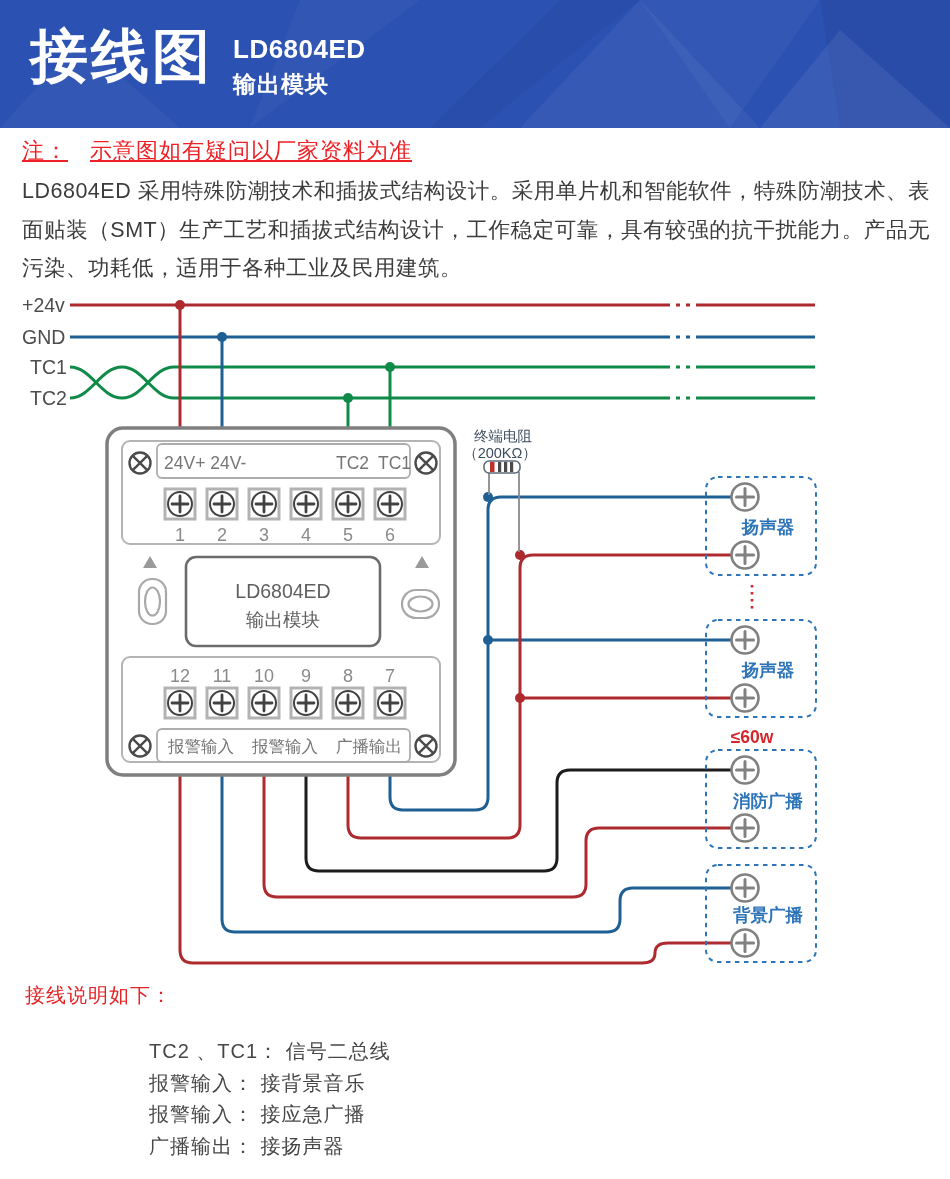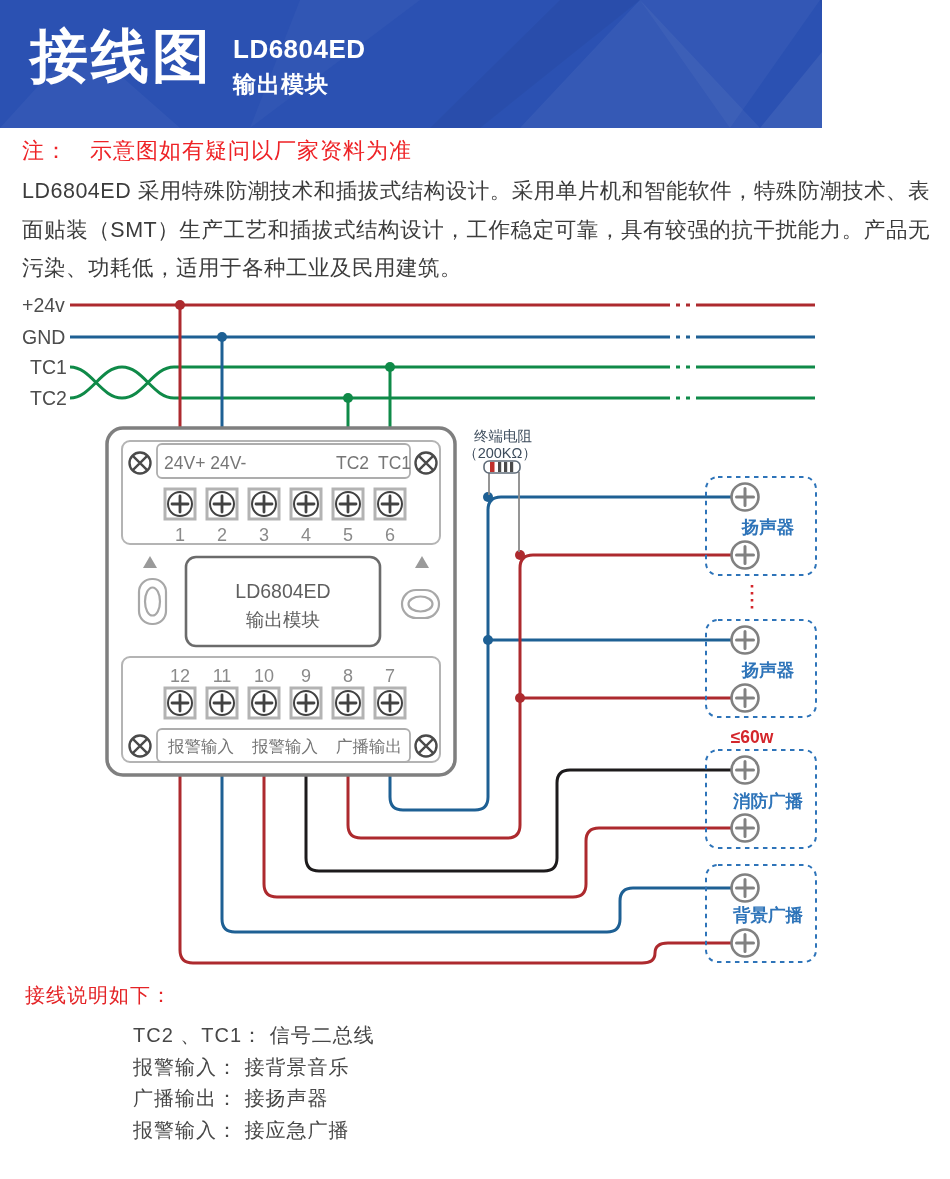--- a/index.html
+++ b/index.html
@@ -1,34 +1,34 @@
 <!DOCTYPE html>
 <html><head>
 <meta charset="utf-8">
 <style>
   html,body{margin:0;padding:0;background:#fff;}
   .page{position:relative;width:950px;height:1179px;background:#ffffff;overflow:hidden;
         font-family:"Liberation Sans","DejaVu Sans",sans-serif;}
   
-  .header{position:absolute;left:0;top:0;width:822px;height:128px;overflow:hidden;}
+  .header{position:absolute;left:0;top:0;width:950px;height:128px;overflow:hidden;}
   .header svg{position:absolute;left:0;top:0;}
   .header .title{position:absolute;left:30px;top:18px;color:#ffffff;font-size:58px;font-weight:700;letter-spacing:3px;}
   .header .sub{position:absolute;left:233px;top:33px;color:#ffffff;line-height:1.25;}
   .header .sub .model{font-size:26px;font-weight:600;letter-spacing:.5px;}
   .header .sub .mname{font-size:23px;font-weight:600;margin-top:4px;letter-spacing:1px;}
   
-  .note{position:absolute;left:22px;top:136px;font-size:22px;color:#ee2226;font-weight:500;letter-spacing:1px;}
+  .note{position:absolute;left:22px;top:136px;font-size:22px;color:#ee2226;font-weight:500;letter-spacing:1px;text-decoration:underline;}
   .note .gap{display:inline-block;width:22px;}
   .desc{position:absolute;left:22px;top:172px;width:908px;font-size:21.5px;line-height:38.5px;
         color:#3c3c3c;text-align:justify;letter-spacing:.5px;}
   
   .diagram{position:absolute;left:0;top:0;}
   
   .legend-title{position:absolute;left:25px;top:982px;font-size:20px;color:#e42326;letter-spacing:1px;}
-  .legend{position:absolute;left:133px;top:1020px;margin:0;padding:0;list-style:none;}
+  .legend{position:absolute;left:133px;top:1020px;margin:16px;padding:0;list-style:none;}
   .legend li{font-size:20px;line-height:31.5px;color:#474747;letter-spacing:1px;}
 </style>
 </head>
 <body>
 
 <div class="page">
 
   <div class="header">
     <svg width="950" height="128" viewBox="0 0 950 128" preserveAspectRatio="none">
       <rect id="header-bg-rect" x="0" y="0" width="950" height="128" fill="#2b51b2"></rect>
@@ -227,16 +227,16 @@
         </g>
       </g>
 
     <text font-size="17.5" font-weight="600" text-anchor="middle" x="752" y="743" fill="#d4262b">≤60w</text>
   </svg>
 
   <div class="legend-title">接线说明如下：</div>
   <ul class="legend">
     <li>TC2 、TC1： 信号二总线</li>
     <li>报警输入： 接背景音乐</li>
+    <li>报警输入： 接应急广播</li>
     <li>广播输出： 接扬声器</li>
-    <li>报警输入： 接应急广播</li>
   </ul>
 </div>
 
 </body></html>

